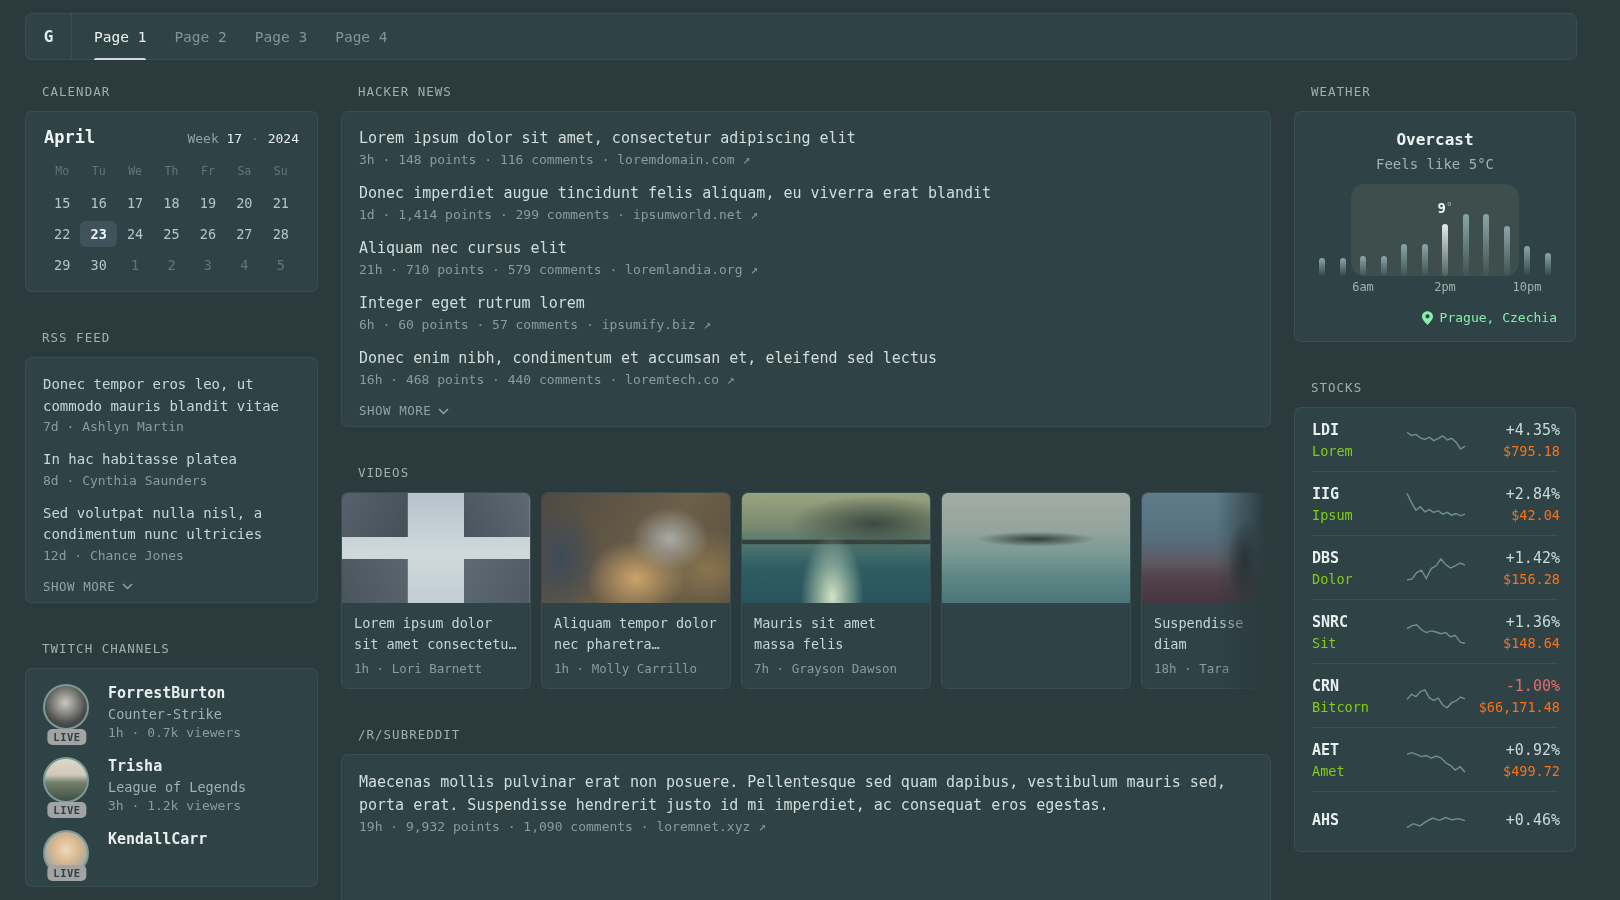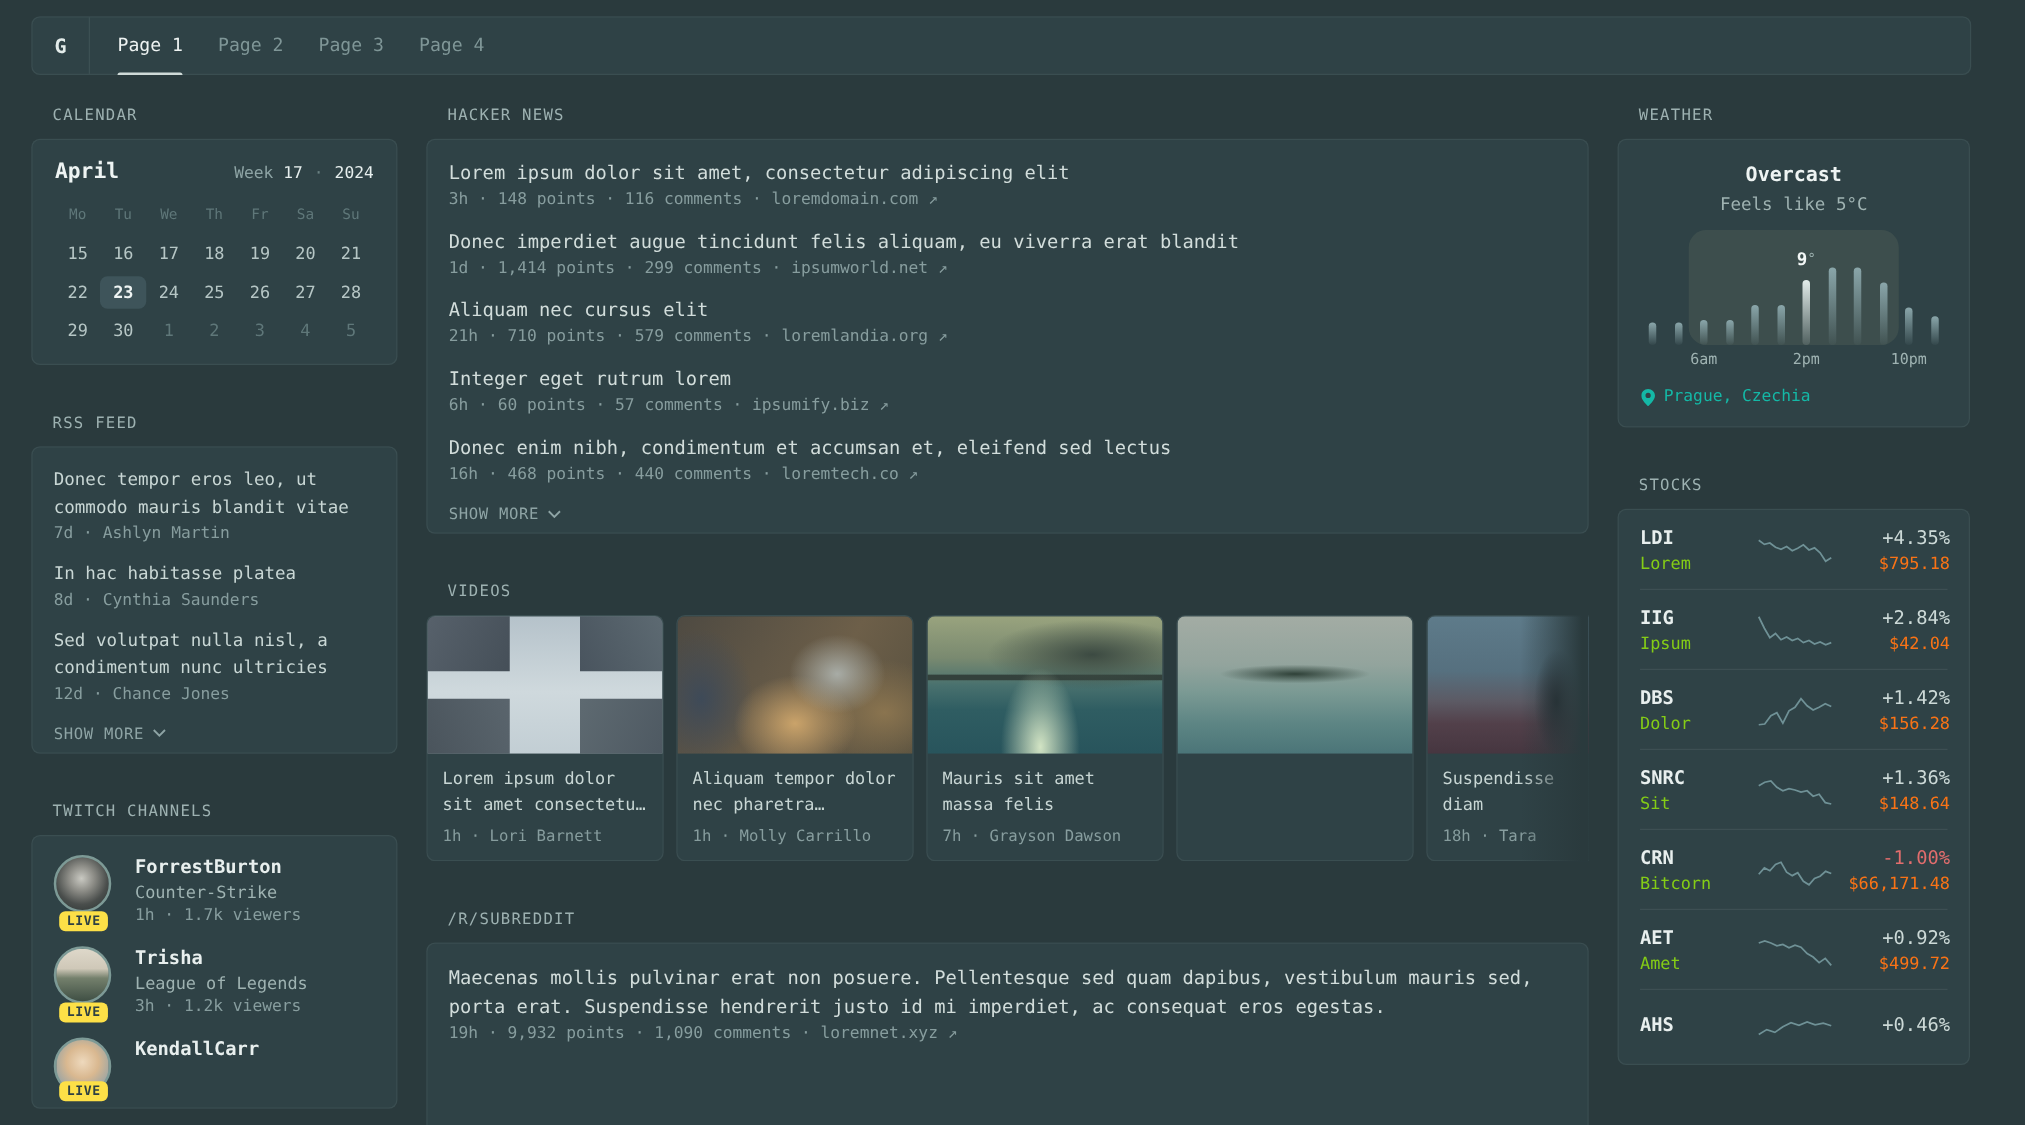--- a/index.html
+++ b/index.html
@@ -64,21 +64,21 @@
   
   .tw-card { padding:15px 17px 10px; }
   .tw-row { display:flex; gap:17px; cursor:pointer; }
   .tw-row + .tw-row { margin-top:17px; }
   .tw-avatar-wrap { position:relative; width:48px; flex-shrink:0; }
   .tw-avatar { width:46px; height:46px; border-radius:50%; border:2px solid #7d9a96; }
   .avatar-1 { background:radial-gradient(circle at 48% 40%, #c9c9c2 0%, #8e8e88 30%, #4a4e4c 62%, #26302f 100%); }
   .avatar-2 { background:linear-gradient(180deg, #ded8ca 0%, #cfc8b8 38%, #74806c 56%, #3f4f44 100%); }
   .avatar-3 { background:radial-gradient(circle at 50% 42%, #eed9bd 0%, #d9b890 40%, #96a3a6 78%, #7b8d92 100%); }
   .live-badge { position:absolute; bottom:-5px; left:50%; transform:translateX(-50%);
-    background:#fde047; color:#2e4043; font-size:10.5px; font-weight:bold; letter-spacing:0.5px;
+    background:#a3a3a3; color:#2e4043; font-size:10.5px; font-weight:bold; letter-spacing:0.5px;
     padding:2px 6px; border-radius:5px; }
   .tw-name { font-size:15px; font-weight:bold; color:#e8efee; }
   .tw-game { font-size:13.5px; color:#9fb3b2; margin-top:4px; }
   .tw-meta { font-size:13px; color:#879d9e; margin-top:3px; }
   
   .hn-item + .hn-item { margin-top:16px; }
   .hn-title { font-size:15px; line-height:21px; color:#d2dddb; cursor:pointer; }
   .hn-meta { font-size:13px; color:#879d9e; margin-top:3px; cursor:pointer; }
   .sub-title { font-size:15px; line-height:22.5px; color:#d2dddb; cursor:pointer; }
   .sub-card { min-height:180px; }
@@ -125,22 +125,22 @@
   #w-bars { position:absolute; left:6px; right:6px; top:22px; height:70px;
     display:flex; justify-content:space-between; align-items:flex-end; }
   .w-bar { width:6px; border-radius:3px;
     background:linear-gradient(180deg,#8aa6aa 0%, rgba(138,166,170,0.05) 100%); }
   .w-bar.current { background:linear-gradient(180deg,#e2ecea 0%, rgba(226,236,234,0.12) 100%); }
   #w-temp { position:absolute; transform:translateX(-50%); font-size:14px; font-weight:bold;
     color:#f2f7f6; white-space:nowrap; }
   #w-temp .deg { color:#9fb3b2; font-size:11px; font-weight:normal; vertical-align:top; }
   #w-hours { position:absolute; left:6px; right:6px; top:96px; height:16px; }
   .w-hour { position:absolute; transform:translateX(-50%); font-size:12px; color:#9fb3b2; }
-  .w-loc { margin-top:14px; display:flex; align-items:center; justify-content:flex-start; gap:7px;
-    font-size:13px; color:#14b8a6; }
+  .w-loc { margin-top:14px; display:flex; align-items:center; justify-content:flex-end; gap:7px;
+    font-size:13px; color:#86efac; }
   
   .stocks-card { padding:0 17px; }
   .stock-row { display:flex; align-items:center; padding:13px 0 12px; }
   .stock-row + .stock-row { border-top:1px solid rgba(255,255,255,0.07);justify-content:space-between; }
   .stock-left { width:92px; flex-shrink:0; }
   .stock-sym { font-size:15px; font-weight:bold; color:#e8efee; }
   .stock-name { font-size:13.5px; color:#84cc16; margin-top:4px; }
   .stock-mid { flex:1; display:flex; justify-content:center; }
   .stock-right { width:92px; flex-shrink:0; text-align:right; }
   .stock-change { font-size:15px; color:#ccd9d7; }
@@ -240,21 +240,21 @@
       <h2 class="widget-title">TWITCH CHANNELS</h2>
       <div class="card tw-card">
         <div class="tw-row">
           <div class="tw-avatar-wrap">
             <div class="tw-avatar avatar-1"></div>
             <div class="live-badge">LIVE</div>
           </div>
           <div>
             <div class="tw-name">ForrestBurton</div>
             <div class="tw-game">Counter-Strike</div>
-            <div class="tw-meta">1h · 1.7k viewers</div>
+            <div class="tw-meta">1h · 0.7k viewers</div>
           </div>
         </div>
         <div class="tw-row">
           <div class="tw-avatar-wrap">
             <div class="tw-avatar avatar-2"></div>
             <div class="live-badge">LIVE</div>
           </div>
           <div>
             <div class="tw-name">Trisha</div>
             <div class="tw-game">League of Legends</div>

